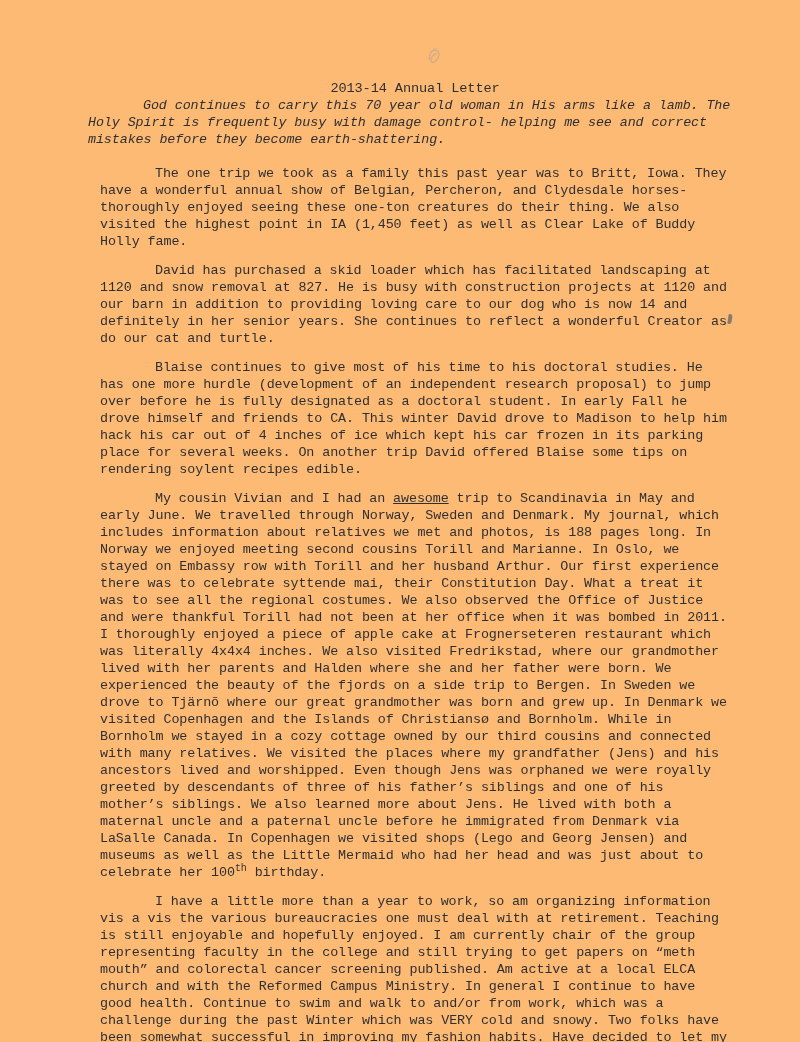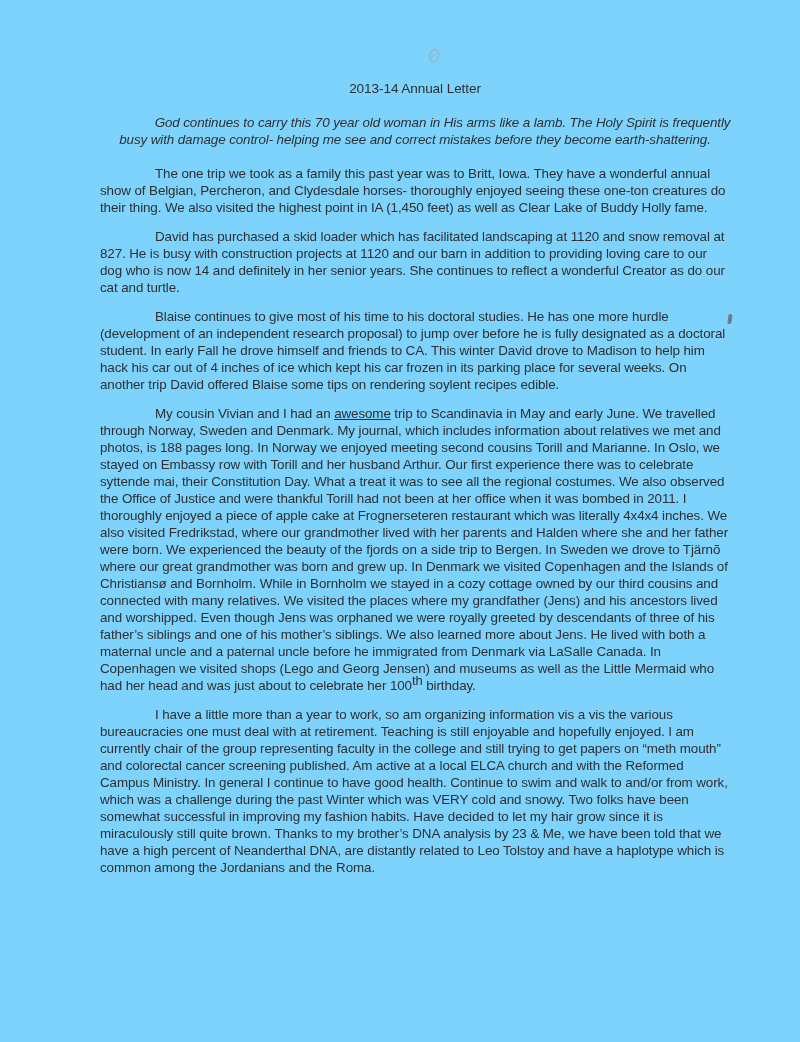--- a/index.html
+++ b/index.html
@@ -4,53 +4,52 @@
 <style>
   html, body {
     margin: 0;
     padding: 0;
     background: #ffffff;
   }
   .page {
     position: relative;
     width: 800px;
     height: 1042px;
-    background: #7dd3fc;
+    background: #fdba74;
     overflow: hidden;
-    font-family: Liberation Sans, sans-serif;
+    font-family: Liberation Mono, monospace;
     color: #2f2f31;
   }
   .content {
     position: absolute;
     left: 88px;
     top: 80px;
     width: 654px;
     font-size: 13.4px;
     line-height: 17px;
     letter-spacing: -0.1px;
   }
   .doc-title {
     text-align: center;
     margin: 0;
     font-weight: normal;
     font-size: 13.6px;
   }
   .intro {
-    margin: 17px 0 17px 0;
+    margin: 0 0 17px 0;
     font-style: italic;
     text-indent: 55px;
-    text-align: center;
   }
   .para {
     margin: 12px;
     text-indent: 55px;
   }
   .u { text-decoration: underline; }
   sup {
-    font-size: 13px;
+    font-size: 10px;
     line-height: 0;
     vertical-align: super;
   }
   
   .smudge {
     position: absolute;
     left: 424px;
     top: 46px;
     width: 20px;
     height: 22px;

